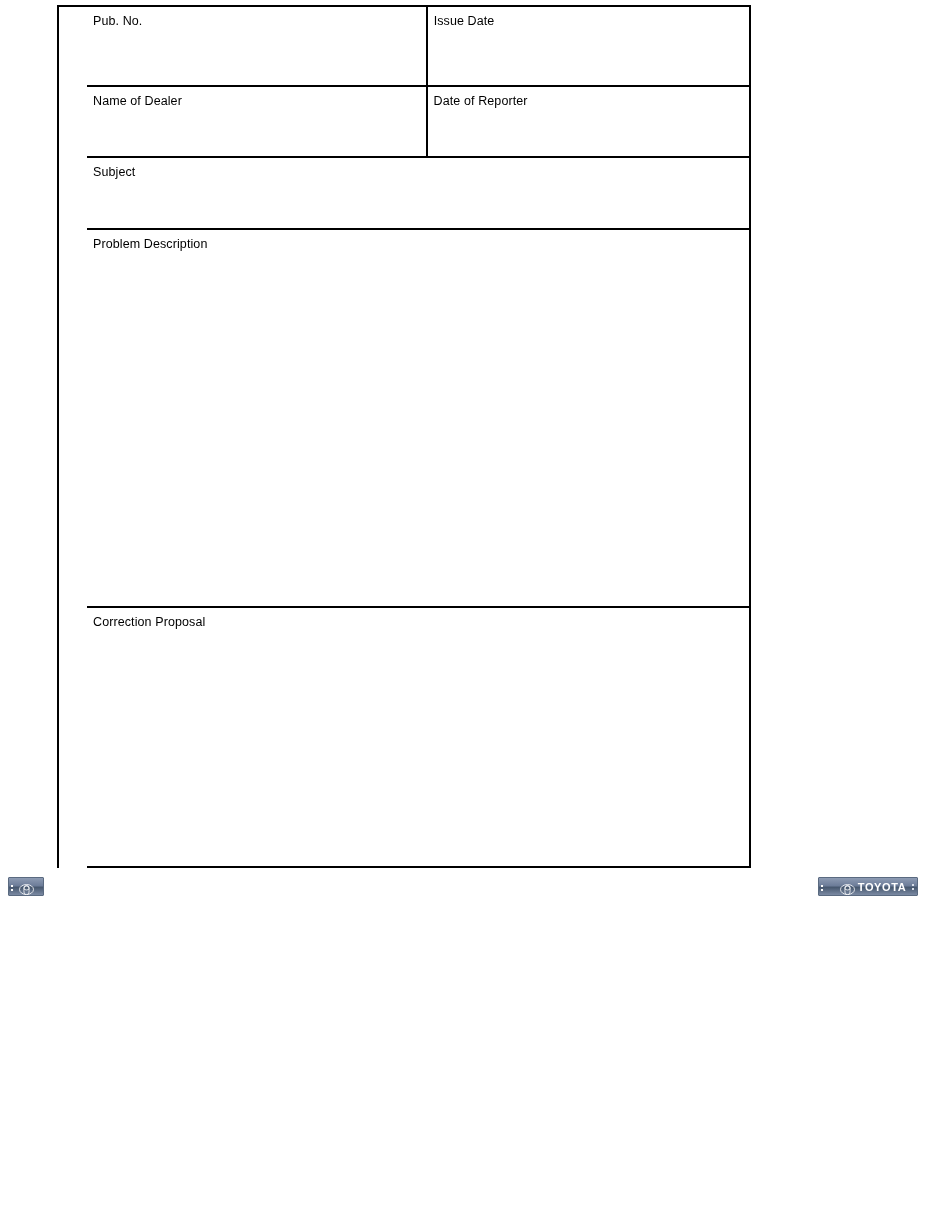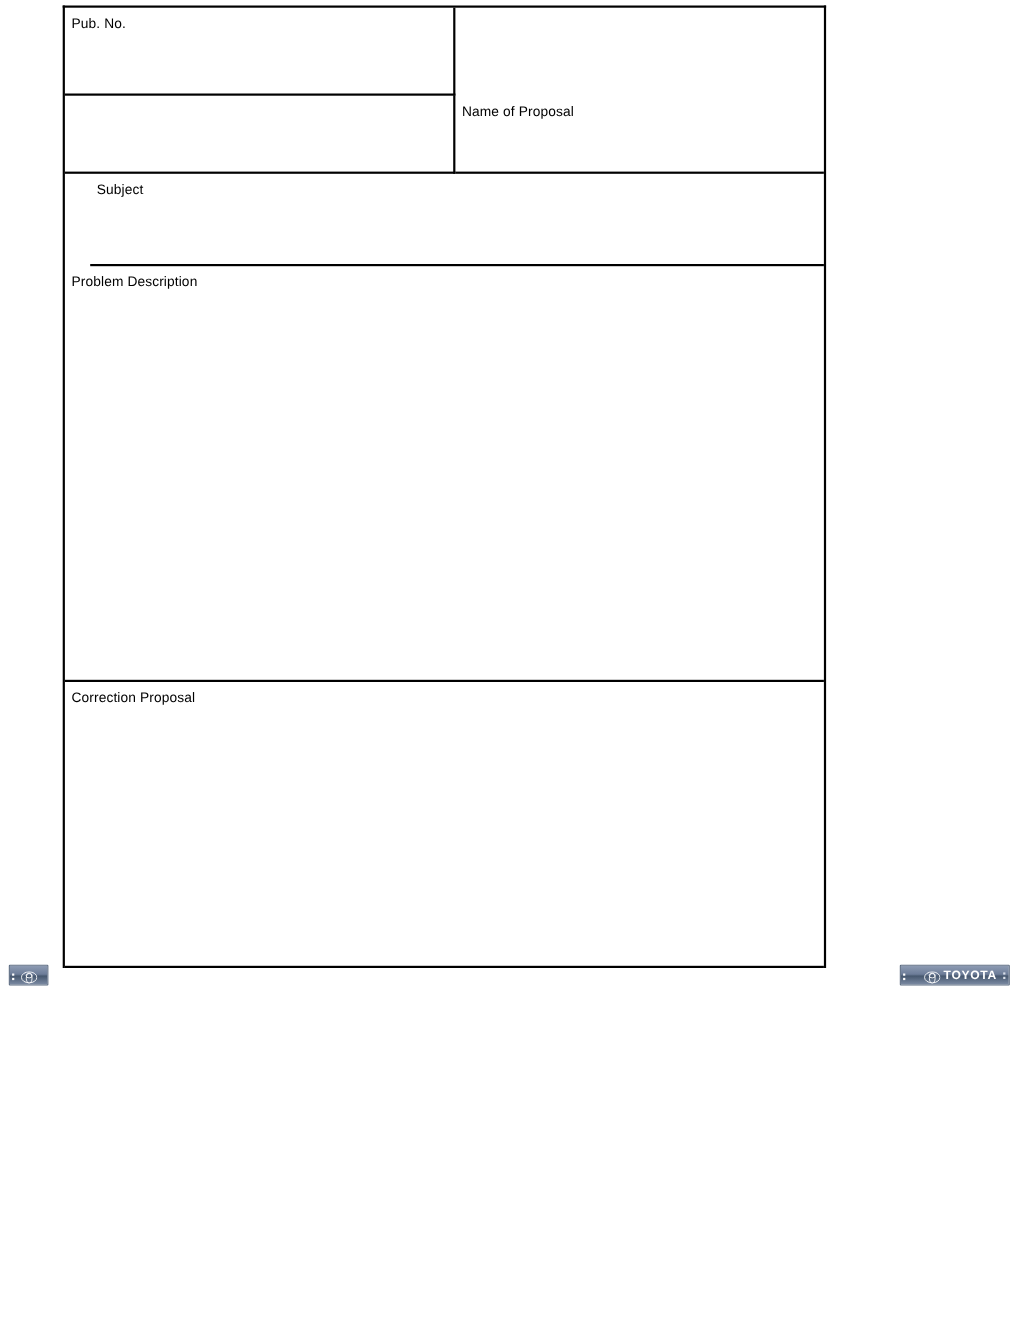--- a/index.html
+++ b/index.html
@@ -33,20 +33,21 @@
     border-top: 2px solid #000;
     border-left: 2px solid #000;
     border-right: 2px solid #000;
     box-sizing: border-box;
   }
 
   .row {
     display: flex;
     width: 100%;
     box-sizing: border-box;
+    padding-left: 28px;
   }
 
   .cell {
     box-sizing: border-box;
     position: relative;
     padding: 7px 0 0 6px;
     border-bottom: 2px solid #000;
   }
 
   .cell .label {
@@ -81,22 +82,21 @@
     width: 2px;
     background: #000;
   }
 
   .cell-full {
     width: 690px;
     border-right: none;
   }
 
   .row-subject .cell {
-    height: 84px;
-    margin-left: 23px;
+    height: 72px;
   }
   .row-problem .cell {
     height: 378px;
   }
   .row-correction .cell {
     height: 260px;
     border-bottom: 2px solid #000;
   }
 
   
@@ -166,29 +166,34 @@
 
 <div class="page">
 
   <div class="form">
 
     <div class="row row-1">
       <div class="cell cell-left">
         <span class="label">Pub. No.</span>
         <span class="value"></span>
       </div>
+      <div class="cell cell-right">
+        <span class="label">Issue Date</span>
+        <span class="value"></span>
+      </div>
     </div>
 
     <div class="row row-2">
       <div class="cell cell-left">
+        <span class="label">Name of Dealer</span>
         <span class="value"></span>
         <span class="inner-divider"></span>
       </div>
       <div class="cell cell-right">
-        <span class="label">Name of Proposal</span>
+        <span class="label">Date of Reporter</span>
         <span class="value"></span>
       </div>
     </div>
 
     <div class="row row-subject">
       <div class="cell cell-full">
         <span class="label">Subject</span>
         <span class="value"></span>
       </div>
     </div>

